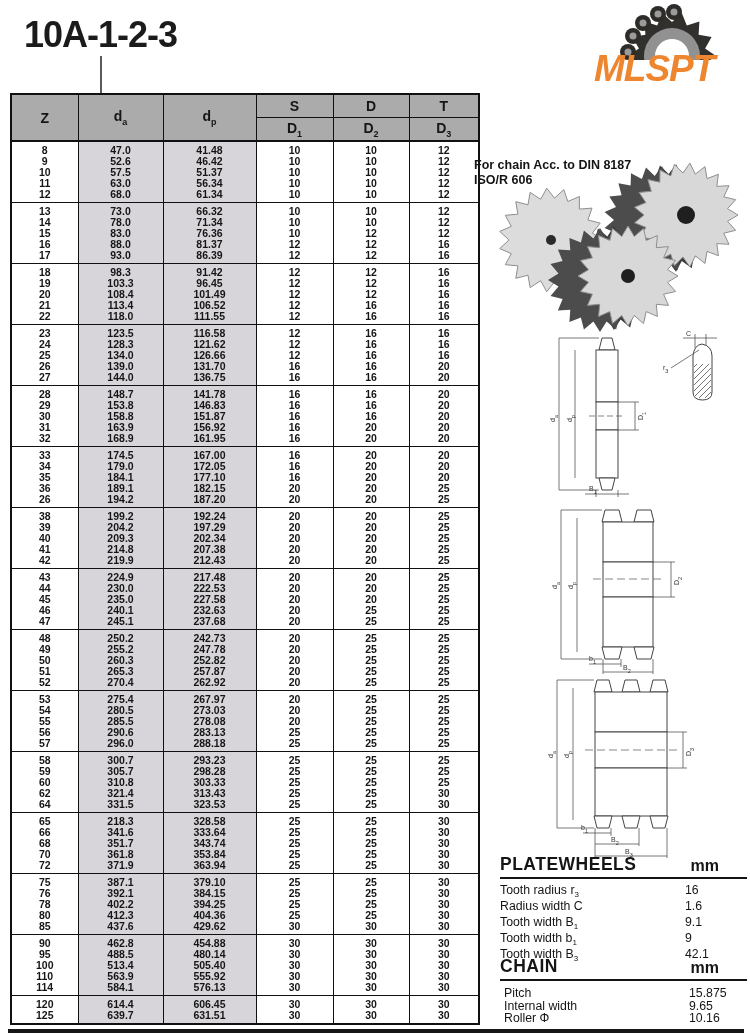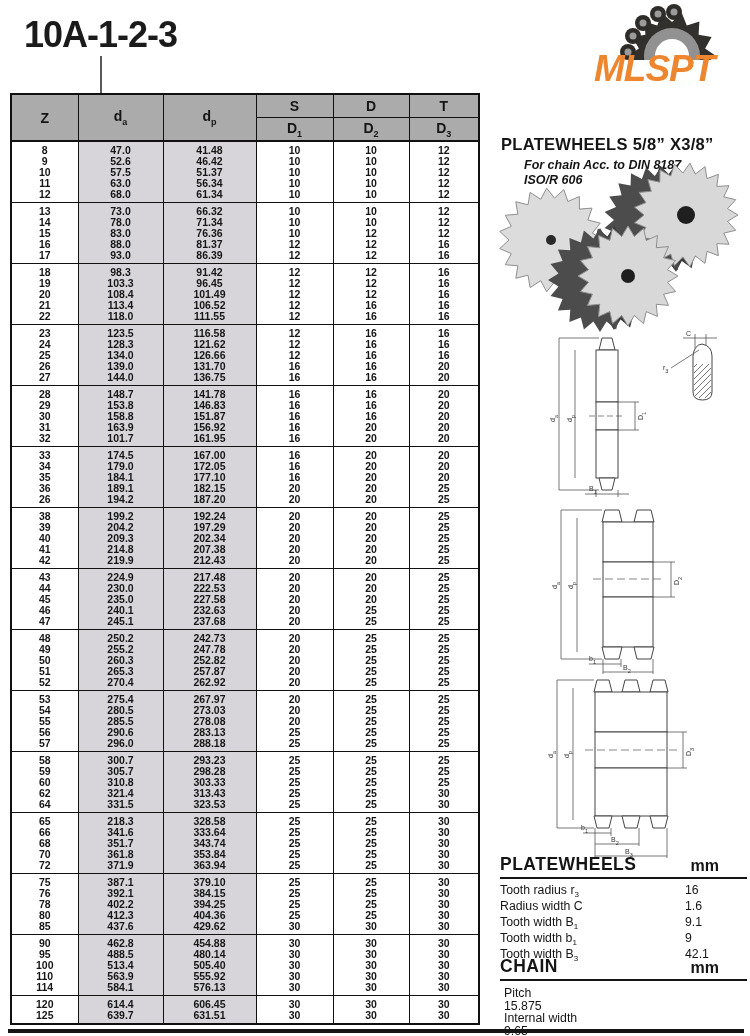--- a/index.html
+++ b/index.html
@@ -21,37 +21,37 @@
   table.main thead th{background:#ababab;border:1.6px solid #111;font-size:14px;font-weight:700;height:22px;}
   table.main thead{border-bottom:2px solid #111;}
   table.main sub{font-size:9px;}
   table.main tbody td{font-size:10.5px;line-height:11px;font-weight:600;}
   tbody.grp tr:first-child td{border-top:1.6px solid #111;padding-top:2.5px;}
   tbody.grp tr:last-child td{padding-bottom:2.5px;}
   td.shade{background:#d7d5d9;}
 
   
   .panel-heading{position:absolute;left:501px;top:135px;font-size:16.5px;font-weight:800;letter-spacing:.3px;}
-  .panel-sub{position:absolute;left:524px;top:158px;font-size:12.5px;font-weight:700;line-height:15px;font-style:italic;}
+  .panel-sub{position:absolute;left:474px;top:158px;font-size:12.5px;font-weight:700;line-height:15px;}
   .photo{position:absolute;left:486px;top:158px;}
   .drawing{position:absolute;}
   .d1{left:545px;top:330px;} .d2{left:545px;top:497px;} .d3{left:545px;top:668px;}
   .dim-text{font-size:7px;fill:#333;font-family:"Liberation Sans",sans-serif;}
   .dline{stroke:#555;stroke-width:.8;} .shape{stroke:#444;stroke-width:1;fill:#fff;}
 
   
   .specs{position:absolute;left:500px;width:247px;}
   .sp1{top:854px;} .sp2{top:956px;}
   .spec-title-row{display:flex;justify-content:space-between;align-items:flex-end;
      border-bottom:2.6px solid #151515;padding-bottom:2px;}
   .spec-title{font-size:17.5px;font-weight:800;letter-spacing:.5px;}
   .spec-unit{font-size:16px;font-weight:800;margin-right:28px;}
   .spec-rows{margin-top:6px;}
   .spec-row{display:flex;font-size:12.3px;font-weight:500;line-height:11.6px;}
-  .sp2 .spec-row{line-height:12.6px;padding-left:4px;flex-direction:column;}
+  .sp2 .spec-row{line-height:12.6px;padding-left:4px;}
   .spec-label{width:185px;} .spec-label sub{font-size:8px;}
   .spec-value{flex:1;text-align:left;}
 
   .bottom-rule{position:absolute;left:8px;top:1029px;width:736px;height:3.5px;background:#161616;}
 </style>
 </head>
 <body>
 
 <div id="page">
 
@@ -304,21 +304,21 @@
           <tr>
             <td>31</td>
             <td class="shade">163.9</td>
             <td class="shade">156.92</td>
             <td>16</td>
             <td>20</td>
             <td>20</td>
           </tr>
           <tr>
             <td>32</td>
-            <td class="shade">101.7</td>
+            <td class="shade">168.9</td>
             <td class="shade">161.95</td>
             <td>16</td>
             <td>20</td>
             <td>20</td>
           </tr>
         </tbody>
         <tbody class="grp">
           <tr>
             <td>33</td>
             <td class="shade">174.5</td>
@@ -710,21 +710,20 @@
             <td class="shade">639.7</td>
             <td class="shade">631.51</td>
             <td>30</td>
             <td>30</td>
             <td>30</td>
           </tr>
         </tbody>
       </table>
   </div>
 
-  <div class="panel-heading">PLATEWHEELS 5/8” X3/8”</div>
   <div class="panel-sub">
     <div>For chain Acc. to DIN 8187</div>
     <div>ISO/R 606</div>
   </div>
 
   <svg class="photo" width="262" height="178" viewBox="0 0 262 178">
     <polygon fill="#dcdcdc" stroke="#8f8f8f" stroke-width="1" points="106.4,75.1 117.0,82.0 106.4,88.9 114.2,98.9 101.9,102.0 106.0,113.9 93.4,112.9 93.4,125.5 81.9,120.5 77.8,132.4 68.5,123.9 60.7,133.8 54.7,122.7 44.1,129.6 42.0,117.2 29.8,120.3 31.9,107.8 19.3,106.7 25.3,95.6 13.7,90.6 23.0,82.0 13.7,73.4 25.3,68.4 19.3,57.3 31.9,56.2 29.8,43.7 42.0,46.8 44.1,34.4 54.7,41.3 60.7,30.2 68.5,40.1 77.8,31.6 81.9,43.5 93.4,38.5 93.4,51.1 106.0,50.1 101.9,62.0 114.2,65.1"></polygon>
     <circle cx="65" cy="82" r="5" fill="#2a2a2a"></circle>
     <polygon fill="#3b3b3b" points="229.5,53.4 240.0,60.0 229.5,66.6 237.6,75.9 225.6,79.1 230.6,90.4 218.3,89.9 219.7,102.2 208.0,98.1 205.7,110.3 195.8,102.9 190.0,113.8 182.7,103.9 174.0,112.6 169.9,101.0 159.0,106.8 158.6,94.4 146.4,96.7 149.6,84.8 137.3,83.4 144.0,73.0 132.6,68.0 142.0,60.0 132.6,52.0 144.0,47.0 137.3,36.6 149.6,35.2 146.4,23.3 158.6,25.6 159.0,13.2 169.9,19.0 174.0,7.4 182.7,16.1 190.0,6.2 195.8,17.1 205.7,9.7 208.0,21.9 219.7,17.8 218.3,30.1 230.6,29.6 225.6,40.9 237.6,44.1"></polygon>
     <polygon fill="#4c4c4c" points="215.5,55.4 226.0,62.0 215.5,68.6 223.6,77.9 211.6,81.1 216.6,92.4 204.3,91.9 205.7,104.2 194.0,100.1 191.7,112.3 181.8,104.9 176.0,115.8 168.7,105.9 160.0,114.6 155.9,103.0 145.0,108.8 144.6,96.4 132.4,98.7 135.6,86.8 123.3,85.4 130.0,75.0 118.6,70.0 128.0,62.0 118.6,54.0 130.0,49.0 123.3,38.6 135.6,37.2 132.4,25.3 144.6,27.6 145.0,15.2 155.9,21.0 160.0,9.4 168.7,18.1 176.0,8.2 181.8,19.1 191.7,11.7 194.0,23.9 205.7,19.8 204.3,32.1 216.6,31.6 211.6,42.9 223.6,46.1"></polygon>

